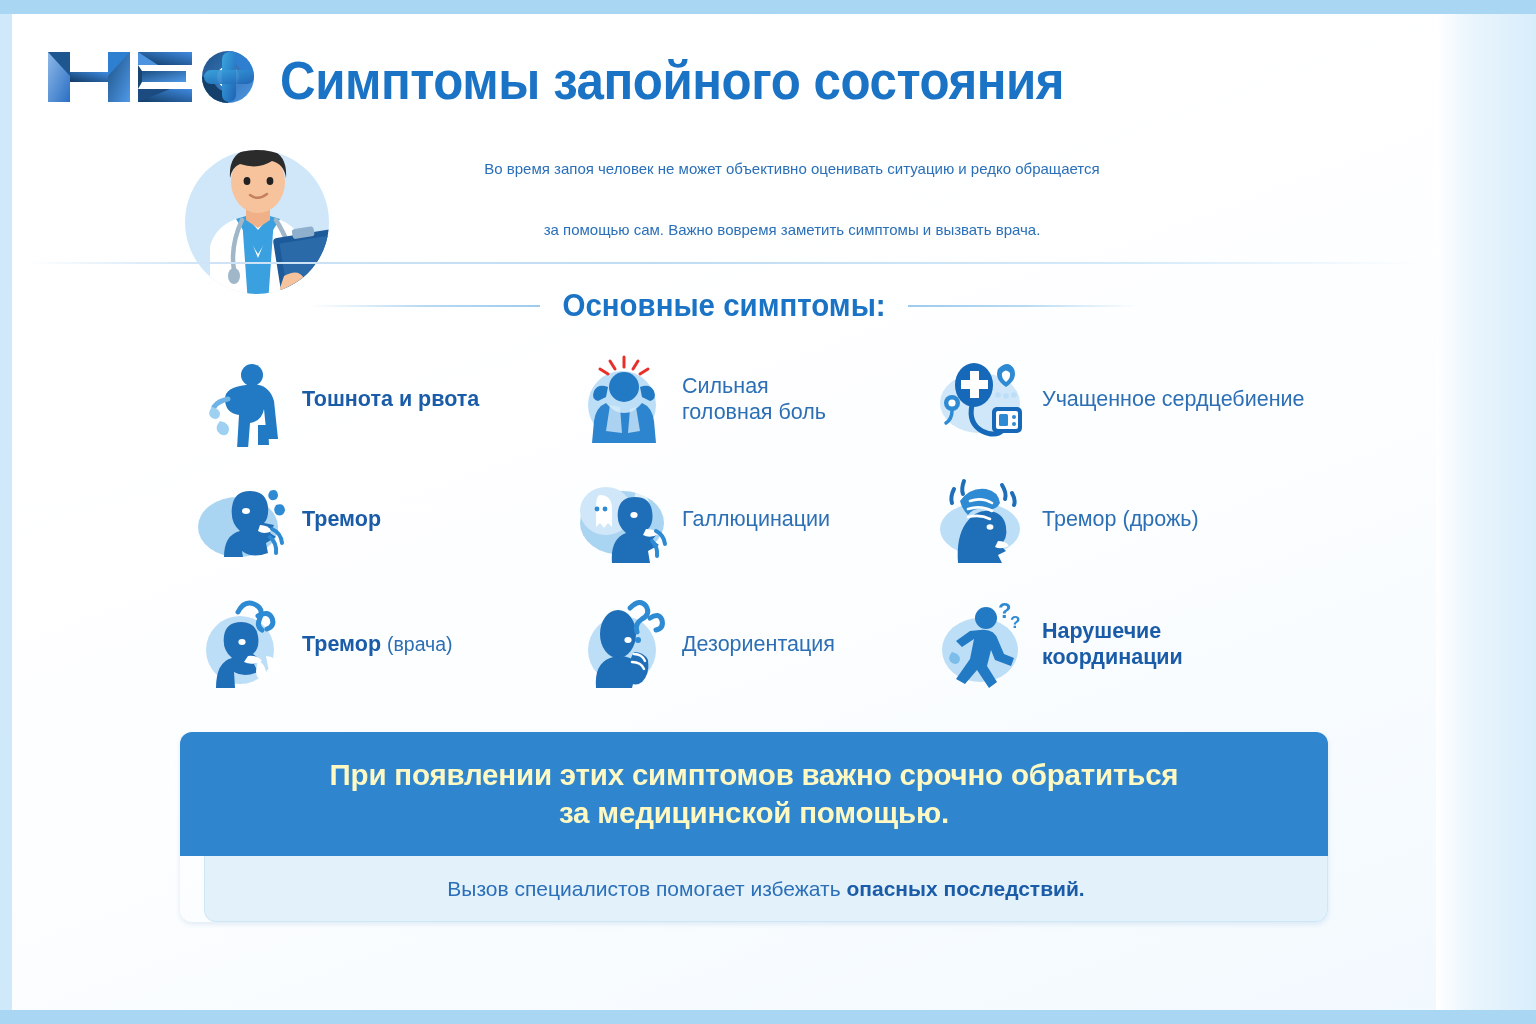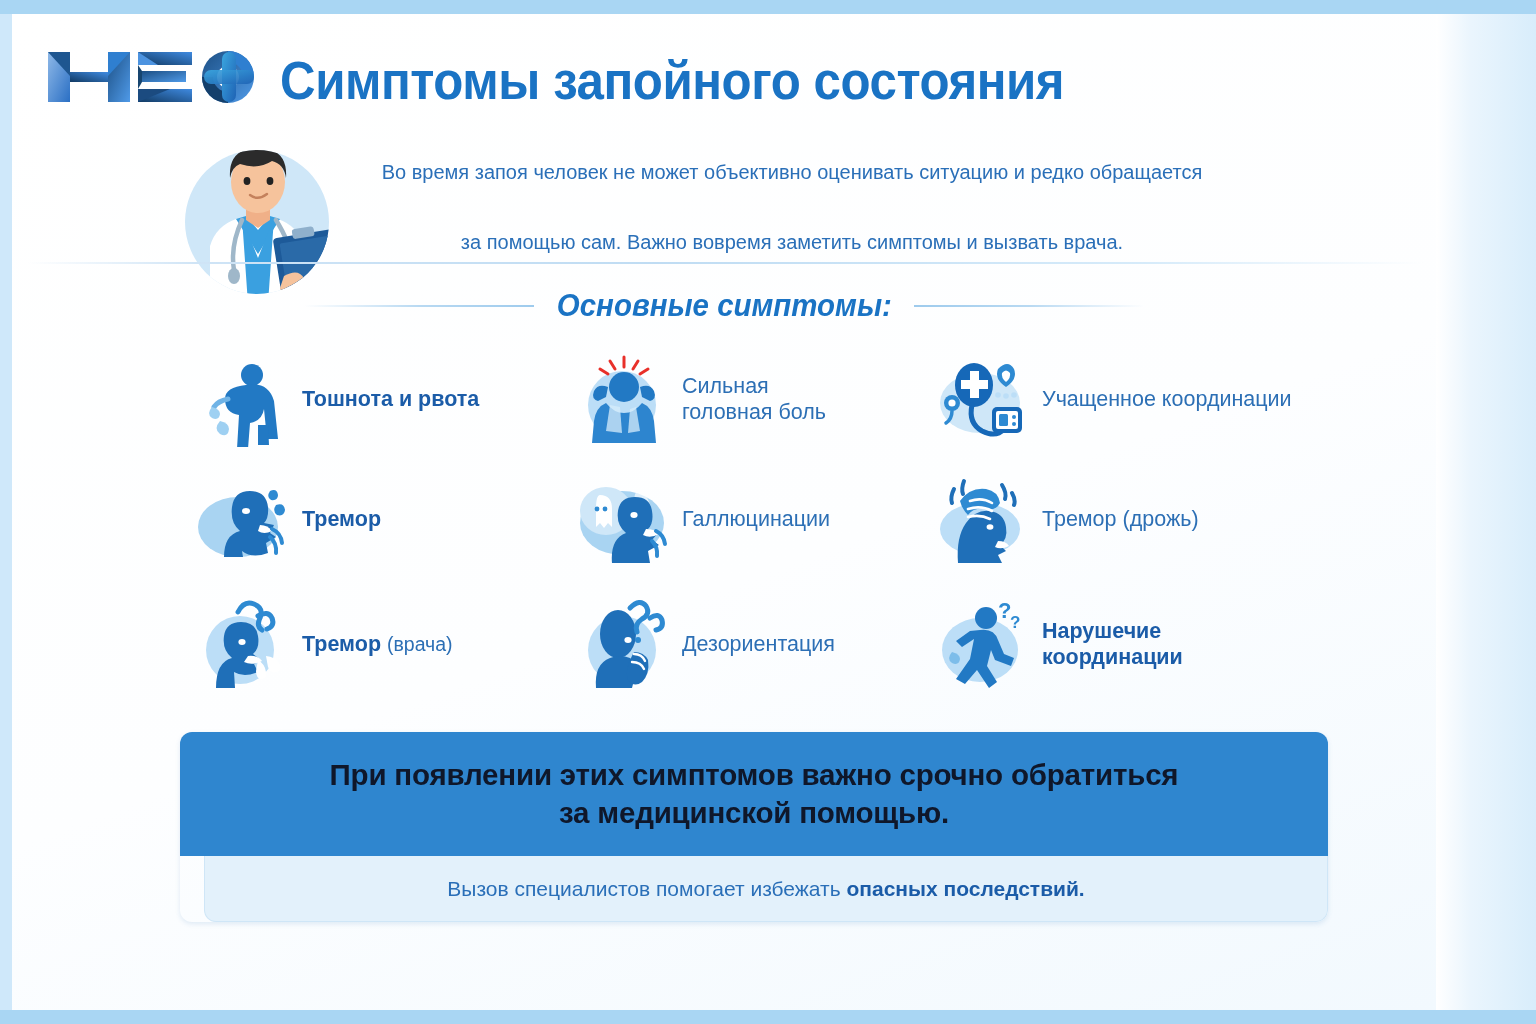--- a/index.html
+++ b/index.html
@@ -74,40 +74,39 @@
     width: 1424px; height: 140px;
   }
   .doctor-wrap {
     position: absolute; left: 160px; top: 0px;
     width: 170px; height: 170px;
   }
   .intro-text {
     position: absolute; left: 300px; top: 22px;
     width: 960px;
     text-align: center;
-    font-size: 20px;
+    font-size: 15px;
     line-height: 1.68;
     color: #2a6fb8;
     font-stretch: condensed;
   }
   .intro-text .l2 { display: block; margin-top: 36px; }
 
   .divider {
     position: absolute; left: 16px; top: 248px;
     width: 1396px; height: 2px;
     background: linear-gradient(to right, rgba(255,255,255,0) 0%, #cfe4f6 12%, #bfdcf3 45%, #d6ebfa 80%, rgba(255,255,255,0) 100%);
   }
 
   
   .section-head {
     position: absolute; left: 0; top: 274px;
     width: 1424px;
     display: flex; align-items: center; justify-content: center;
     gap: 14px;
-    font-style: italic;
   }
   .sec-line {
     height: 2px; width: 230px;
     background: linear-gradient(to right, rgba(255,255,255,0) 0%, #b8d9f2 50%, #9ecbed 100%);
   }
   .sec-line.right {
     background: linear-gradient(to left, rgba(255,255,255,0) 0%, #b8d9f2 50%, #9ecbed 100%);
   }
   .sec-title {
     font-size: 31px; font-weight: bold; color: #1a73c4;
@@ -152,21 +151,21 @@
     box-shadow: 0 2px 5px rgba(40,110,180,0.13);
   }
   .callout-top {
     height: 124px;
     background: #2f86cf;
     display: flex; flex-direction: column;
     align-items: center; justify-content: center;
     gap: 4px;
   }
   .callout-top div {
-    color: #0f172a; font-size: 29.5px; font-weight: bold;
+    color: #fef9c3; font-size: 29.5px; font-weight: bold;
     font-stretch: condensed; letter-spacing: -0.2px;
   }
   .callout-bot {
     height: 66px;
     background: #e3f1fb;
     display: flex; align-items: center; justify-content: center;
     border: 1px solid #cfe6f7; border-top: none;
     border-radius: 0 0 12px 12px;
     margin-left: 24px;
   }
@@ -347,21 +346,21 @@
             <path d="M62 18 q10 -10 16 0 q4 10 -8 18 q-12 -8 -8 -18 Z" fill="#2e8ad2"></path>
             <path d="M66 22 q4 -5 8 0 q1 5 -4 9 q-5 -4 -4 -9 Z" fill="#ffffff"></path>
             <circle cx="62" cy="44" r="2.8" fill="#bcdef7"></circle>
             <circle cx="70" cy="45" r="2.8" fill="#bcdef7"></circle>
             <circle cx="78" cy="44" r="2.8" fill="#bcdef7"></circle>
             <circle cx="16" cy="52" r="8" fill="#2e8ad2"></circle>
             <circle cx="16" cy="52" r="3.6" fill="#ffffff"></circle>
             <path d="M16 60 q0 8 -6 12" stroke="#2e8ad2" stroke-width="3.5" fill="none" stroke-linecap="round"></path>
           </svg>
         </span>
-        <span class="lbl reg">Учащенное координации</span>
+        <span class="lbl reg">Учащенное сердцебиение</span>
       </div>
 
       <div class="cell">
         <span class="ico">
           <svg width="96" height="96" viewBox="0 0 96 96">
             <ellipse cx="42" cy="56" rx="40" ry="30" fill="#a9d4f2"></ellipse>
             <path d="M28 86 q0 -22 16 -26 q-10 -8 -8 -24 q2 -16 18 -16 q16 0 18 16 q1 11 -4 16 l10 2 l-4 8 l6 4 l-10 6 l2 10 q-16 6 -26 -2 l1 6 Z" fill="#1f6fb8"></path>
             <ellipse cx="50" cy="40" rx="4" ry="3" fill="#ffffff"></ellipse>
             <path d="M64 54 q8 0 12 6 q-8 4 -14 0 Z" fill="#ffffff"></path>
             <path d="M74 20 q7 -3 8 4 q0 6 -7 5 q-5 -3 -1 -9 Z" fill="#2e8ad2"></path>

